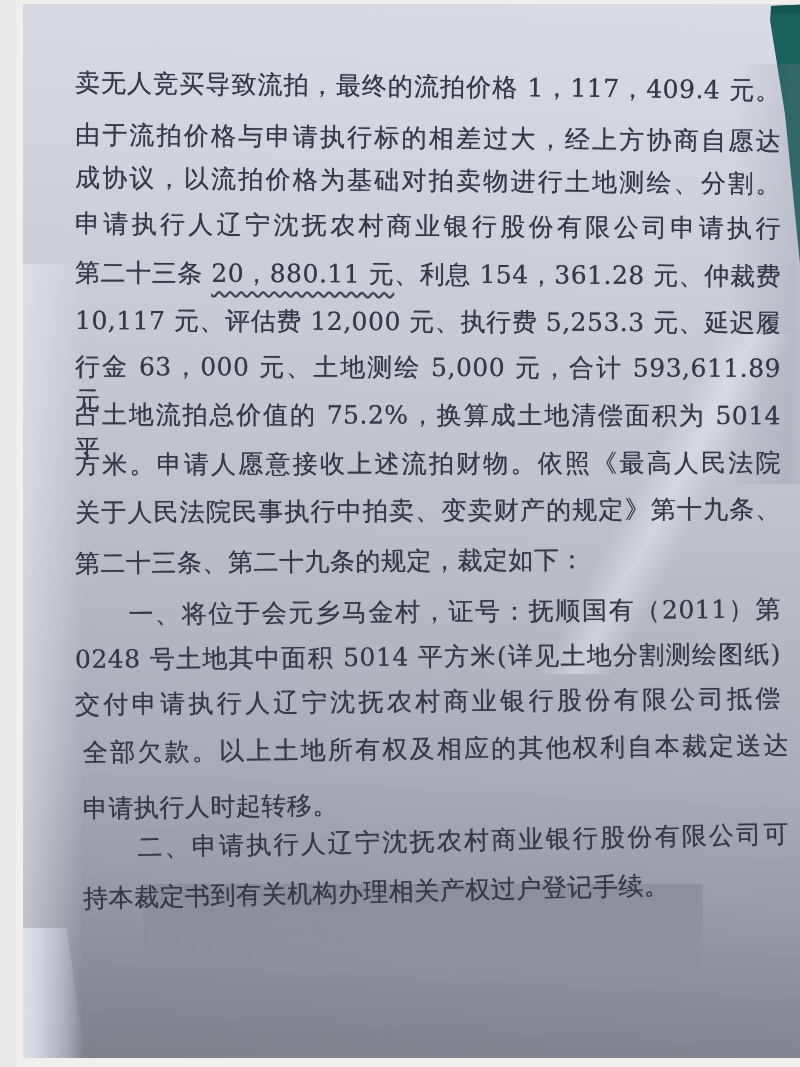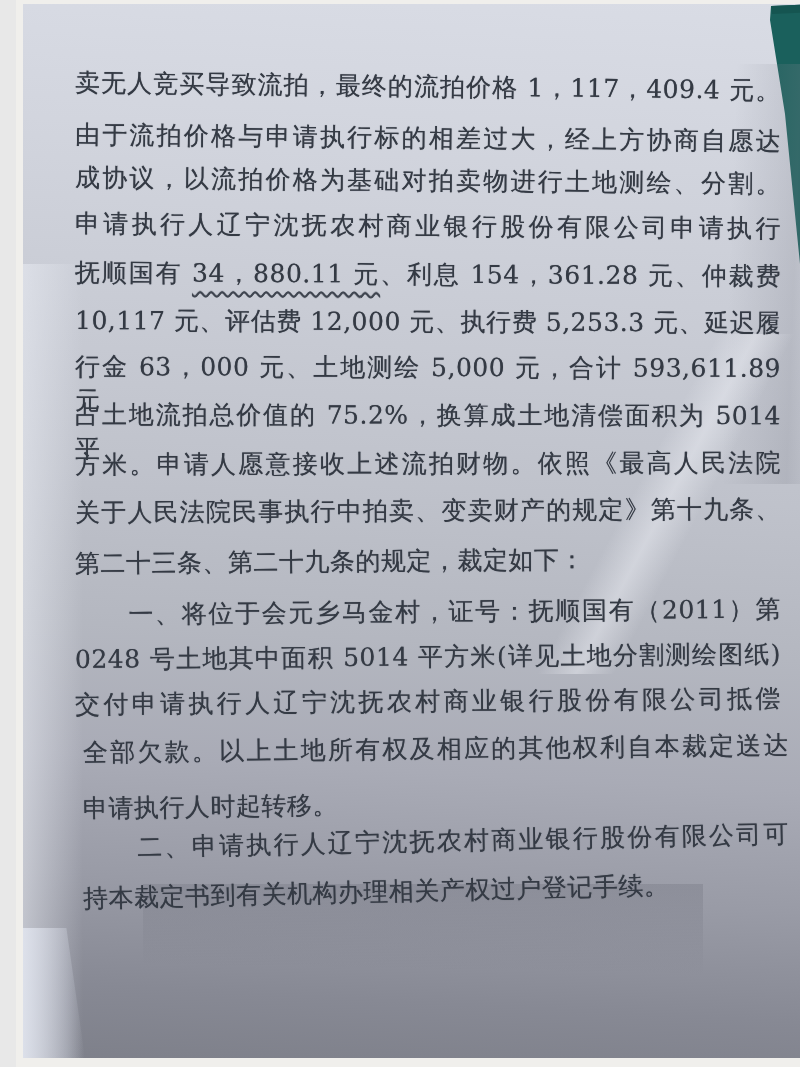--- a/index.html
+++ b/index.html
@@ -94,21 +94,21 @@
     <div class="crease-c"></div>
     <div class="edge-light-left"></div>
     <div class="corner-light-bl"></div>
 
     <div class="ln just" style="top:62px;  transform:rotate(0.65deg)">卖无人竞买导致流拍，最终的流拍价格 1，117，409.4 元。</div>
     <div class="ln just" style="top:114px; transform:rotate(0.55deg)">由于流拍价格与申请执行标的相差过大，经上方协商自愿达</div>
     <div class="ln just" style="top:157px; transform:rotate(0.5deg)">成协议，以流拍价格为基础对拍卖物进行土地测绘、分割。</div>
     <div class="ln just" style="top:203px; transform:rotate(0.4deg)">申请执行人辽宁沈抚农村商业银行股份有限公司申请执行</div>
 
     <div class="ln just" style="top:252px; transform:rotate(0.3deg)">
-      <span>抚顺国有 </span><span class="wavy">34，880.11 元</span><span>、利息 154，361.28 元、仲裁费</span>
+      <span>第二十三条 </span><span class="wavy">20，880.11 元</span><span>、利息 154，361.28 元、仲裁费</span>
     </div>
 
     <div class="ln just" style="top:300px; transform:rotate(0.2deg)">10,117 元、评估费 12,000 元、执行费 5,253.3 元、延迟履</div>
     <div class="ln just" style="top:346px; transform:rotate(0.15deg)">行金 63，000 元、土地测绘 5,000 元，合计 593,611.89 元</div>
     <div class="ln just" style="top:394px; transform:rotate(0.1deg)">占土地流拍总价值的 75.2%，换算成土地清偿面积为 5014 平</div>
     <div class="ln just" style="top:444px; transform:rotate(-0.15deg)">方米。申请人愿意接收上述流拍财物。依照《最高人民法院</div>
     <div class="ln just" style="top:492px; transform:rotate(-0.3deg)">关于人民法院民事执行中拍卖、变卖财产的规定》第十九条、</div>
     <div class="ln short" style="top:543px; transform:rotate(-0.45deg)">第二十三条、第二十九条的规定，裁定如下：</div>
     <div class="ln just" style="top:594px; transform:rotate(-0.45deg)">　　一、将位于会元乡马金村，证号：抚顺国有（2011）第</div>
     <div class="ln just" style="top:639px; transform:rotate(-0.45deg)">0248 号土地其中面积 5014 平方米(详见土地分割测绘图纸)</div>

